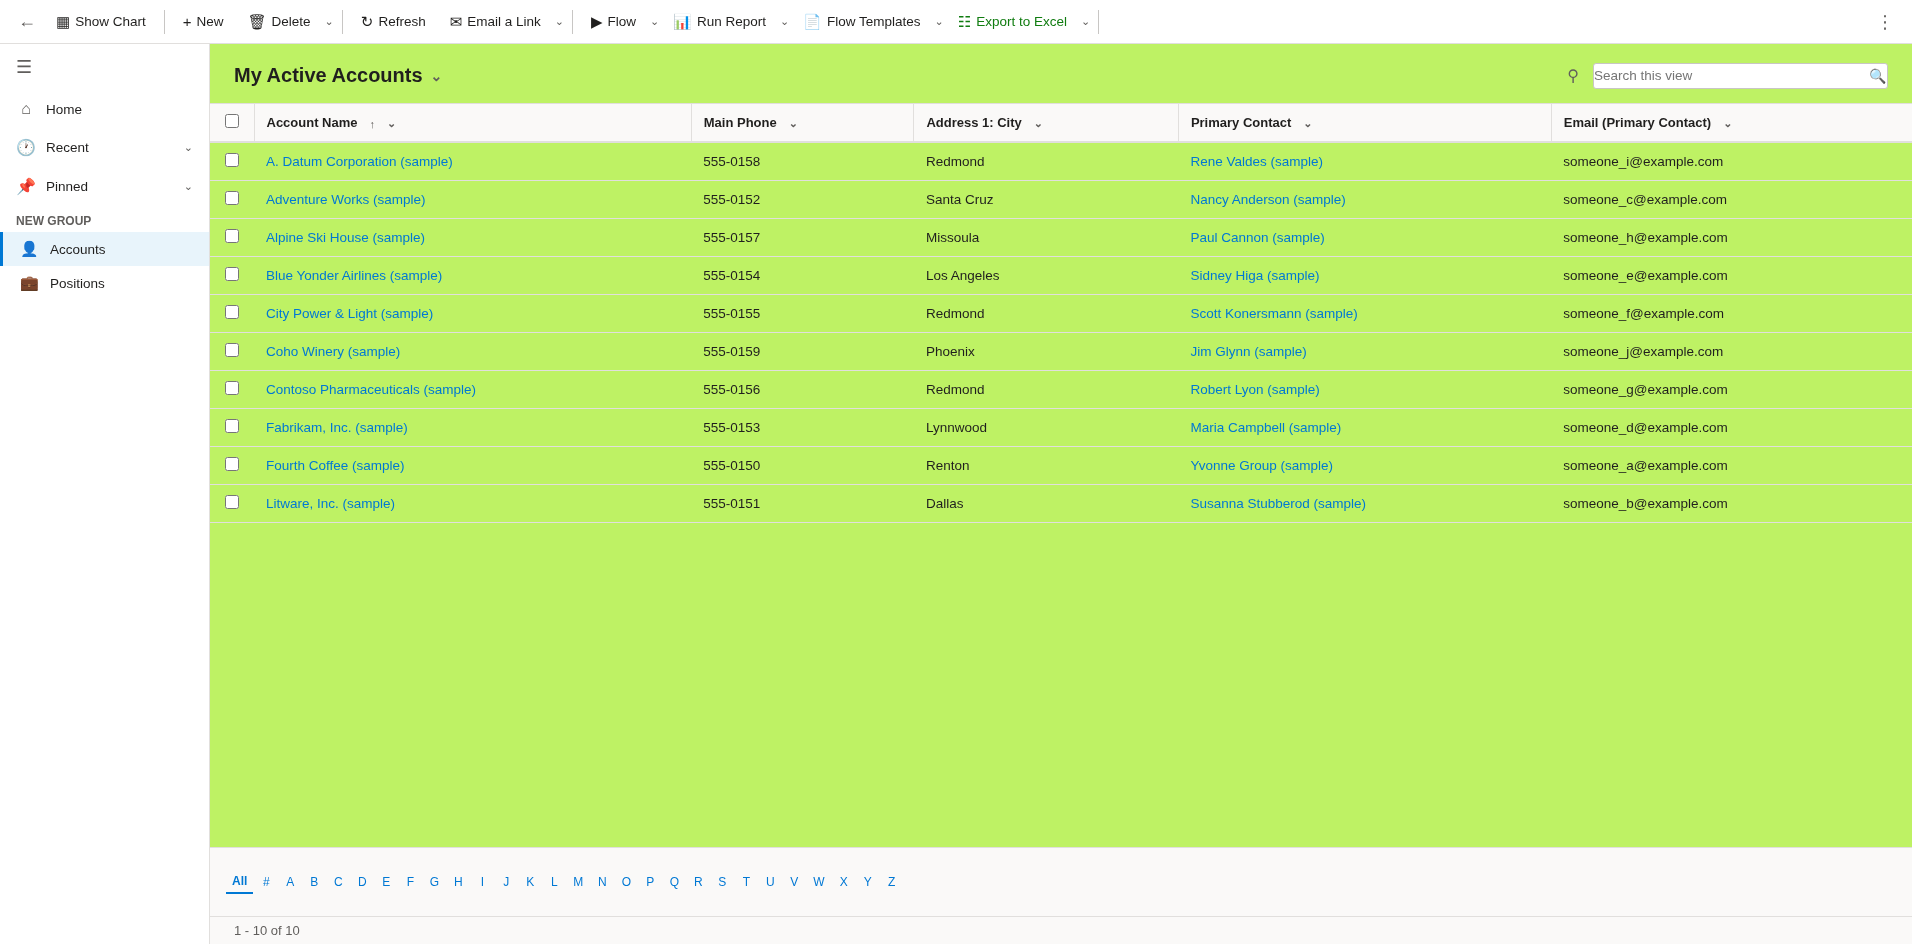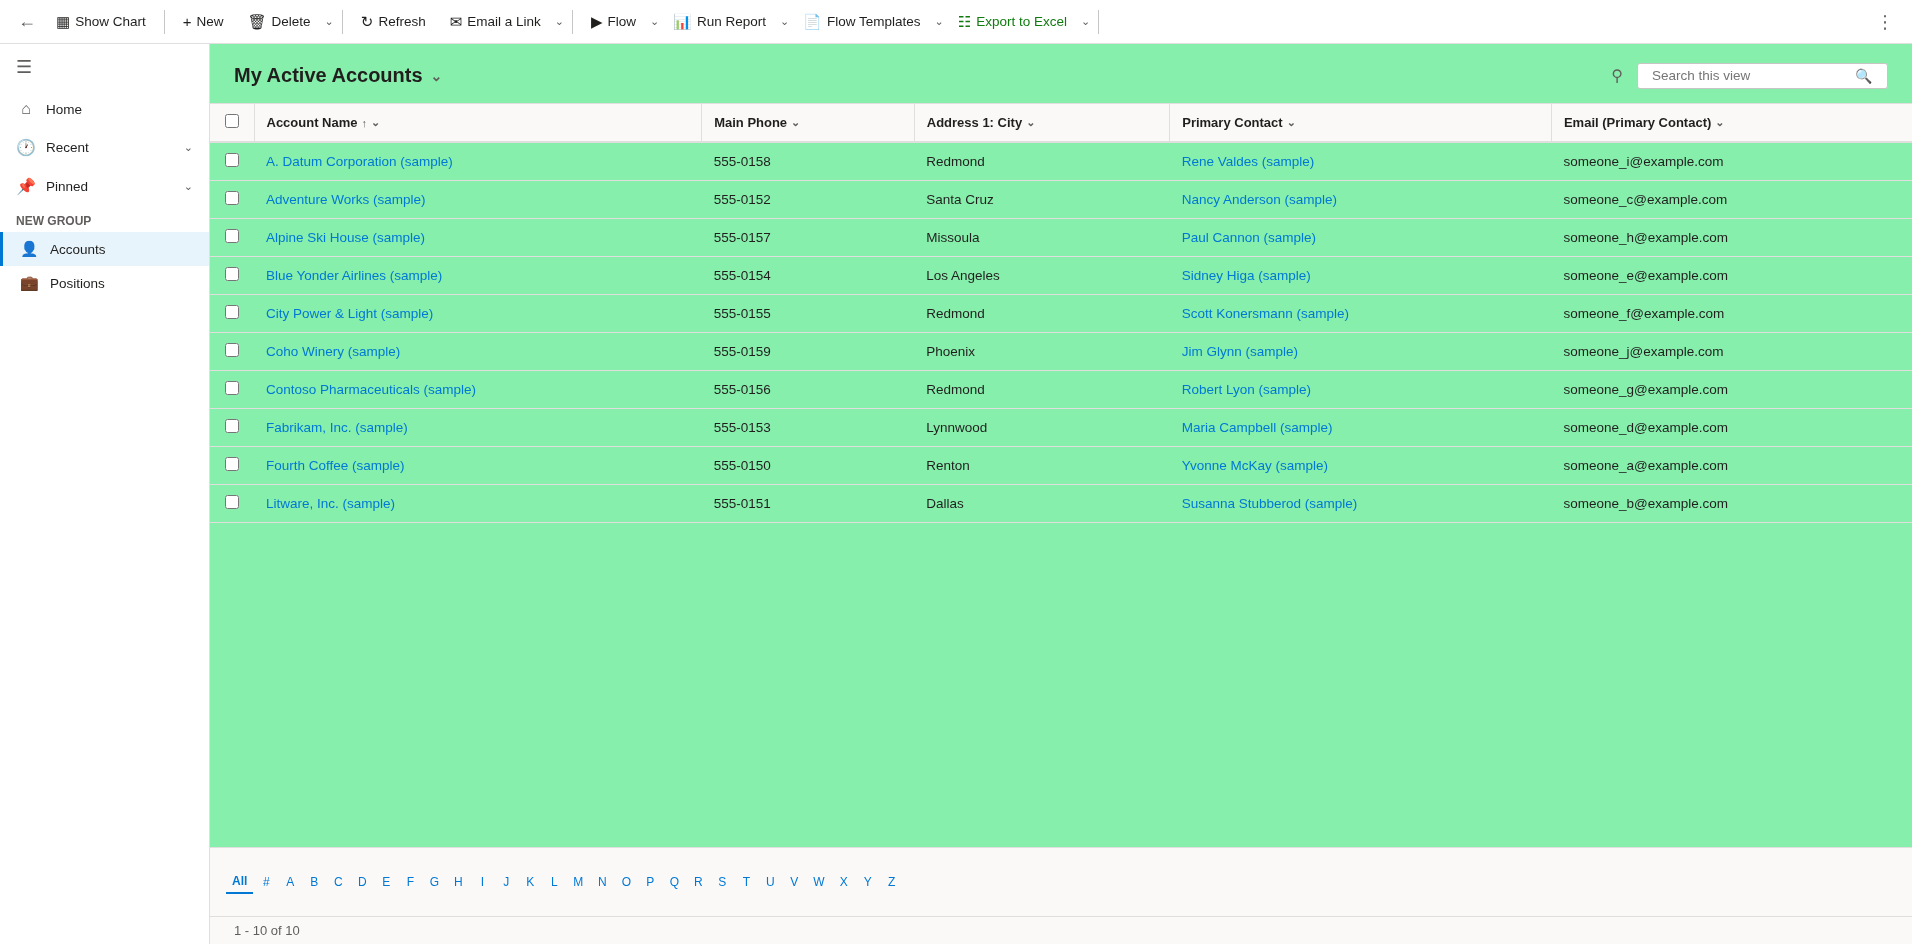--- a/index.html
+++ b/index.html
@@ -39,48 +39,48 @@
       padding: 8px 16px 4px 16px; font-size: 12px; font-weight: 700; color: #605e5c; text-transform: uppercase;
     }
     .sidebar-group-item {
       display: flex; align-items: center; gap: 10px; padding: 8px 16px 8px 20px;
       cursor: pointer; color: #201f1e; font-size: 13.5px;
     }
     .sidebar-group-item.active { background: #e8f4fb; border-left: 3px solid #0078d4; padding-left: 17px; }
     .sidebar-group-item .nav-icon { font-size: 15px; color: #605e5c; width: 20px; text-align: center; }
 
     
-    .content { flex: 1; display: flex; flex-direction: column; overflow: hidden; background: #86efac; }
+    .content { flex: 1; display: flex; flex-direction: column; overflow: hidden; background: #bef264; }
 
     
     .content-header {
       display: flex; align-items: center; justify-content: space-between;
       padding: 16px 24px 12px 24px; border-bottom: 1px solid #e1dfdd; flex-shrink: 0;
     }
     .view-title { display: flex; align-items: center; gap: 8px; font-size: 20px; font-weight: 600; color: #201f1e; }
     .view-title-caret { font-size: 14px; color: #605e5c; cursor: pointer; }
     .header-actions { display: flex; align-items: center; gap: 8px; }
     .filter-icon { font-size: 16px; color: #605e5c; cursor: pointer; padding: 6px; border-radius: 3px; }
     .search-box {
       display: flex; align-items: center; border: 1px solid #c8c6c4; border-radius: 3px;
-      padding: 4px 14px; gap: 6px; width: 251px; background: #fff;
+      padding: 4px 0; gap: 6px; width: 295px; background: #fff;
     }
     .search-box input { border: none; outline: none; font-size: 13.5px; flex: 1; color: #605e5c; background: transparent; }
     .search-icon { color: #605e5c; font-size: 14px; }
 
     
     .table-wrapper { flex: 1; overflow-y: auto; overflow-x: auto; }
     table { width: 100%; border-collapse: collapse; }
     thead tr { border-bottom: 2px solid #e1dfdd; background: #faf9f8; }
     thead th {
       padding: 10px 12px; text-align: left; font-size: 13px; font-weight: 600; color: #201f1e;
       white-space: nowrap; border-right: 1px solid #e1dfdd; user-select: none; cursor: pointer;
     }
     thead th:last-child { border-right: none; }
-    thead th .col-header { display: flex; align-items: center; gap: 4px; }
+    thead th .col-header { display: flex; align-items: flex-end; gap: 12px; }
     thead th .sort-icon { font-size: 11px; color: #605e5c; }
     .checkbox-col { width: 44px; text-align: center; }
     tbody tr { border-bottom: 1px solid #e1dfdd; }
     tbody td { padding: 10px 12px; font-size: 13.5px; color: #201f1e; white-space: nowrap; }
     tbody td.link-cell { color: #0078d4; cursor: pointer; }
     .row-checkbox { width: 14px; height: 14px; cursor: pointer; }
 
     
     .alpha-nav {
       display: flex; align-items: center; padding: 22px 16px; border-top: 1px solid #e1dfdd;
@@ -335,21 +335,21 @@
       <td class="link-cell">Maria Campbell (sample)</td>
       <td>someone_d@example.com</td>
     </tr>
             <tr>
       <td class="checkbox-col">
         <input type="checkbox" class="row-checkbox" style="">
       </td>
       <td class="link-cell">Fourth Coffee (sample)</td>
       <td>555-0150</td>
       <td>Renton</td>
-      <td class="link-cell">Yvonne McKay (sample)</td>
+      <td class="link-cell">Yvonne Group (sample)</td>
       <td>someone_a@example.com</td>
     </tr>
             <tr>
       <td class="checkbox-col">
         <input type="checkbox" class="row-checkbox" style="">
       </td>
       <td class="link-cell">Litware, Inc. (sample)</td>
       <td>555-0151</td>
       <td>Dallas</td>
       <td class="link-cell">Susanna Stubberod (sample)</td>

